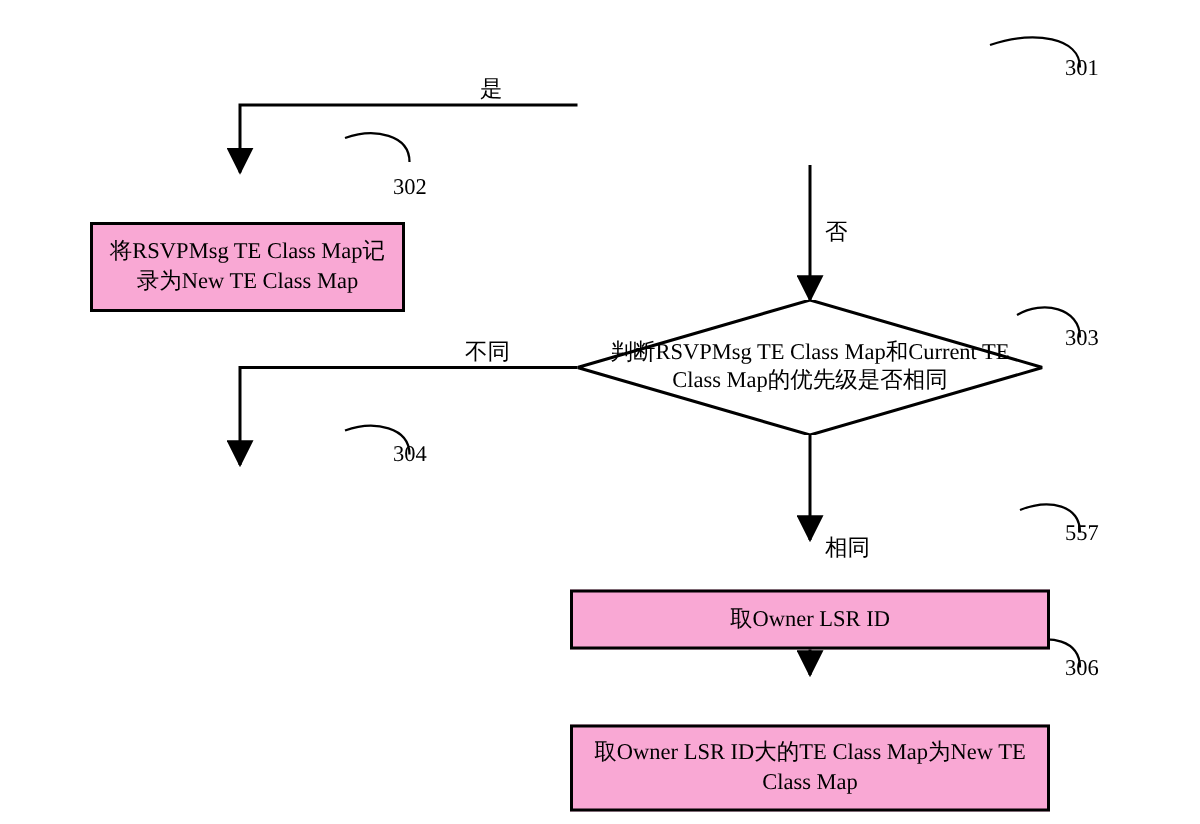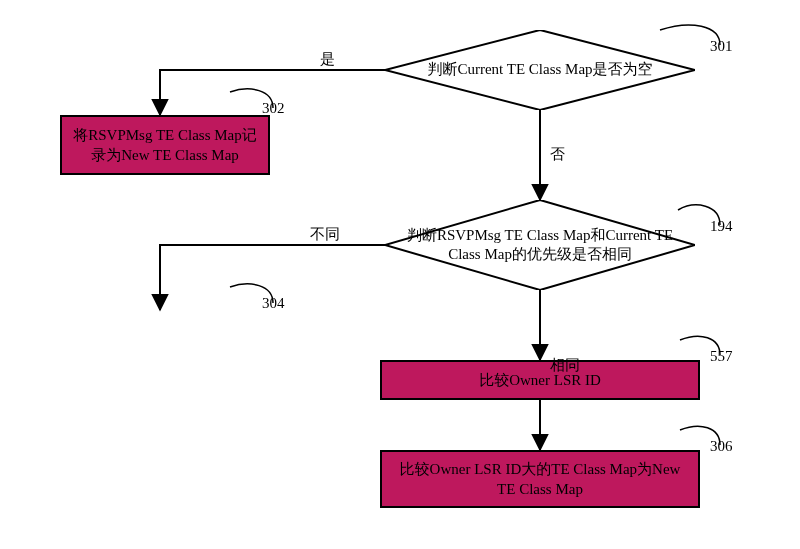--- a/index.html
+++ b/index.html
@@ -13,28 +13,29 @@
     color: #000;
   }
   .canvas {
     position: relative;
     width: 800px;
     height: 549px;
   }
   .box {
     position: absolute;
     border: 2px solid #000;
-    background: #be185d;
+    background: #f9a8d4;
     display: flex;
     align-items: center;
     justify-content: center;
     text-align: center;
     padding: 4px 8px;
     box-sizing: border-box;
     line-height: 1.35;
+    margin-top: 33px;
   }
   .diamond-wrap {
     position: absolute;
   }
   .diamond-shape {
     position: absolute;
     inset: 0;
   }
   .diamond-text {
     position: absolute;
@@ -87,50 +88,44 @@
 
     <path d="M 273 303 C 273 285, 250 280, 230 287" fill="none" stroke="#000" stroke-width="1.5"></path>
 
     <path d="M 720 355 C 720 337, 700 332, 680 340" fill="none" stroke="#000" stroke-width="1.5"></path>
 
     <line x1="540" y1="400" x2="540" y2="450" stroke="#000" stroke-width="2" marker-end="url(#arrow)"></line>
 
     <path d="M 720 445 C 720 427, 700 422, 680 430" fill="none" stroke="#000" stroke-width="1.5"></path>
   </svg>
 
-  <div class="diamond-wrap" style="left:385px; top:30px; width:310px; height:80px;">
-    <svg class="diamond-shape" viewBox="0 0 310 80" preserveAspectRatio="none">
-      <polygon points="155,0 310,40 155,80 0,40" fill="#fff" stroke="#000" stroke-width="2"></polygon>
-    </svg>
-    <div class="diamond-text" style="top:0; bottom:0;">判断Current TE Class Map是否为空</div>
-  </div>
   <div class="label" style="left:710px; top:38px;">301</div>
 
   <div class="box" style="left:60px; top:115px; width:210px; height:60px;">
     <span>将RSVPMsg TE Class Map记录为New TE Class Map</span>
   </div>
-  <div class="label" style="left:262px; top:100px;">302</div>
+  <div class="label" style="left:262px; top:117px;">302</div>
 
   <div class="diamond-wrap" style="left:385px; top:200px; width:310px; height:90px;">
     <svg class="diamond-shape" viewBox="0 0 310 90" preserveAspectRatio="none">
       <polygon points="155,0 310,45 155,90 0,45" fill="#fff" stroke="#000" stroke-width="2"></polygon>
     </svg>
     <div class="diamond-text" style="top:14px; bottom:14px;">判断RSVPMsg TE Class Map和Current TE Class Map的优先级是否相同</div>
   </div>
-  <div class="label" style="left:710px; top:218px;">194</div>
+  <div class="label" style="left:710px; top:218px;">303</div>
 
   <div class="label" style="left:262px; top:295px;">304</div>
 
   <div class="box" style="left:380px; top:360px; width:320px; height:40px;">
-    <span>比较Owner LSR ID</span>
+    <span>取Owner LSR ID</span>
   </div>
   <div class="label" style="left:710px; top:348px;">557</div>
 
   <div class="box" style="left:380px; top:450px; width:320px; height:58px;">
-    <span>比较Owner LSR ID大的TE Class Map为New TE Class Map</span>
+    <span>取Owner LSR ID大的TE Class Map为New TE Class Map</span>
   </div>
   <div class="label" style="left:710px; top:438px;">306</div>
 
   <div class="label" style="left:320px; top:50px;">是</div>
   <div class="label" style="left:550px; top:145px;">否</div>
   <div class="label" style="left:310px; top:225px;">不同</div>
   <div class="label" style="left:550px; top:315px;margin-top:41px;">相同</div>
 
 </div>
 

